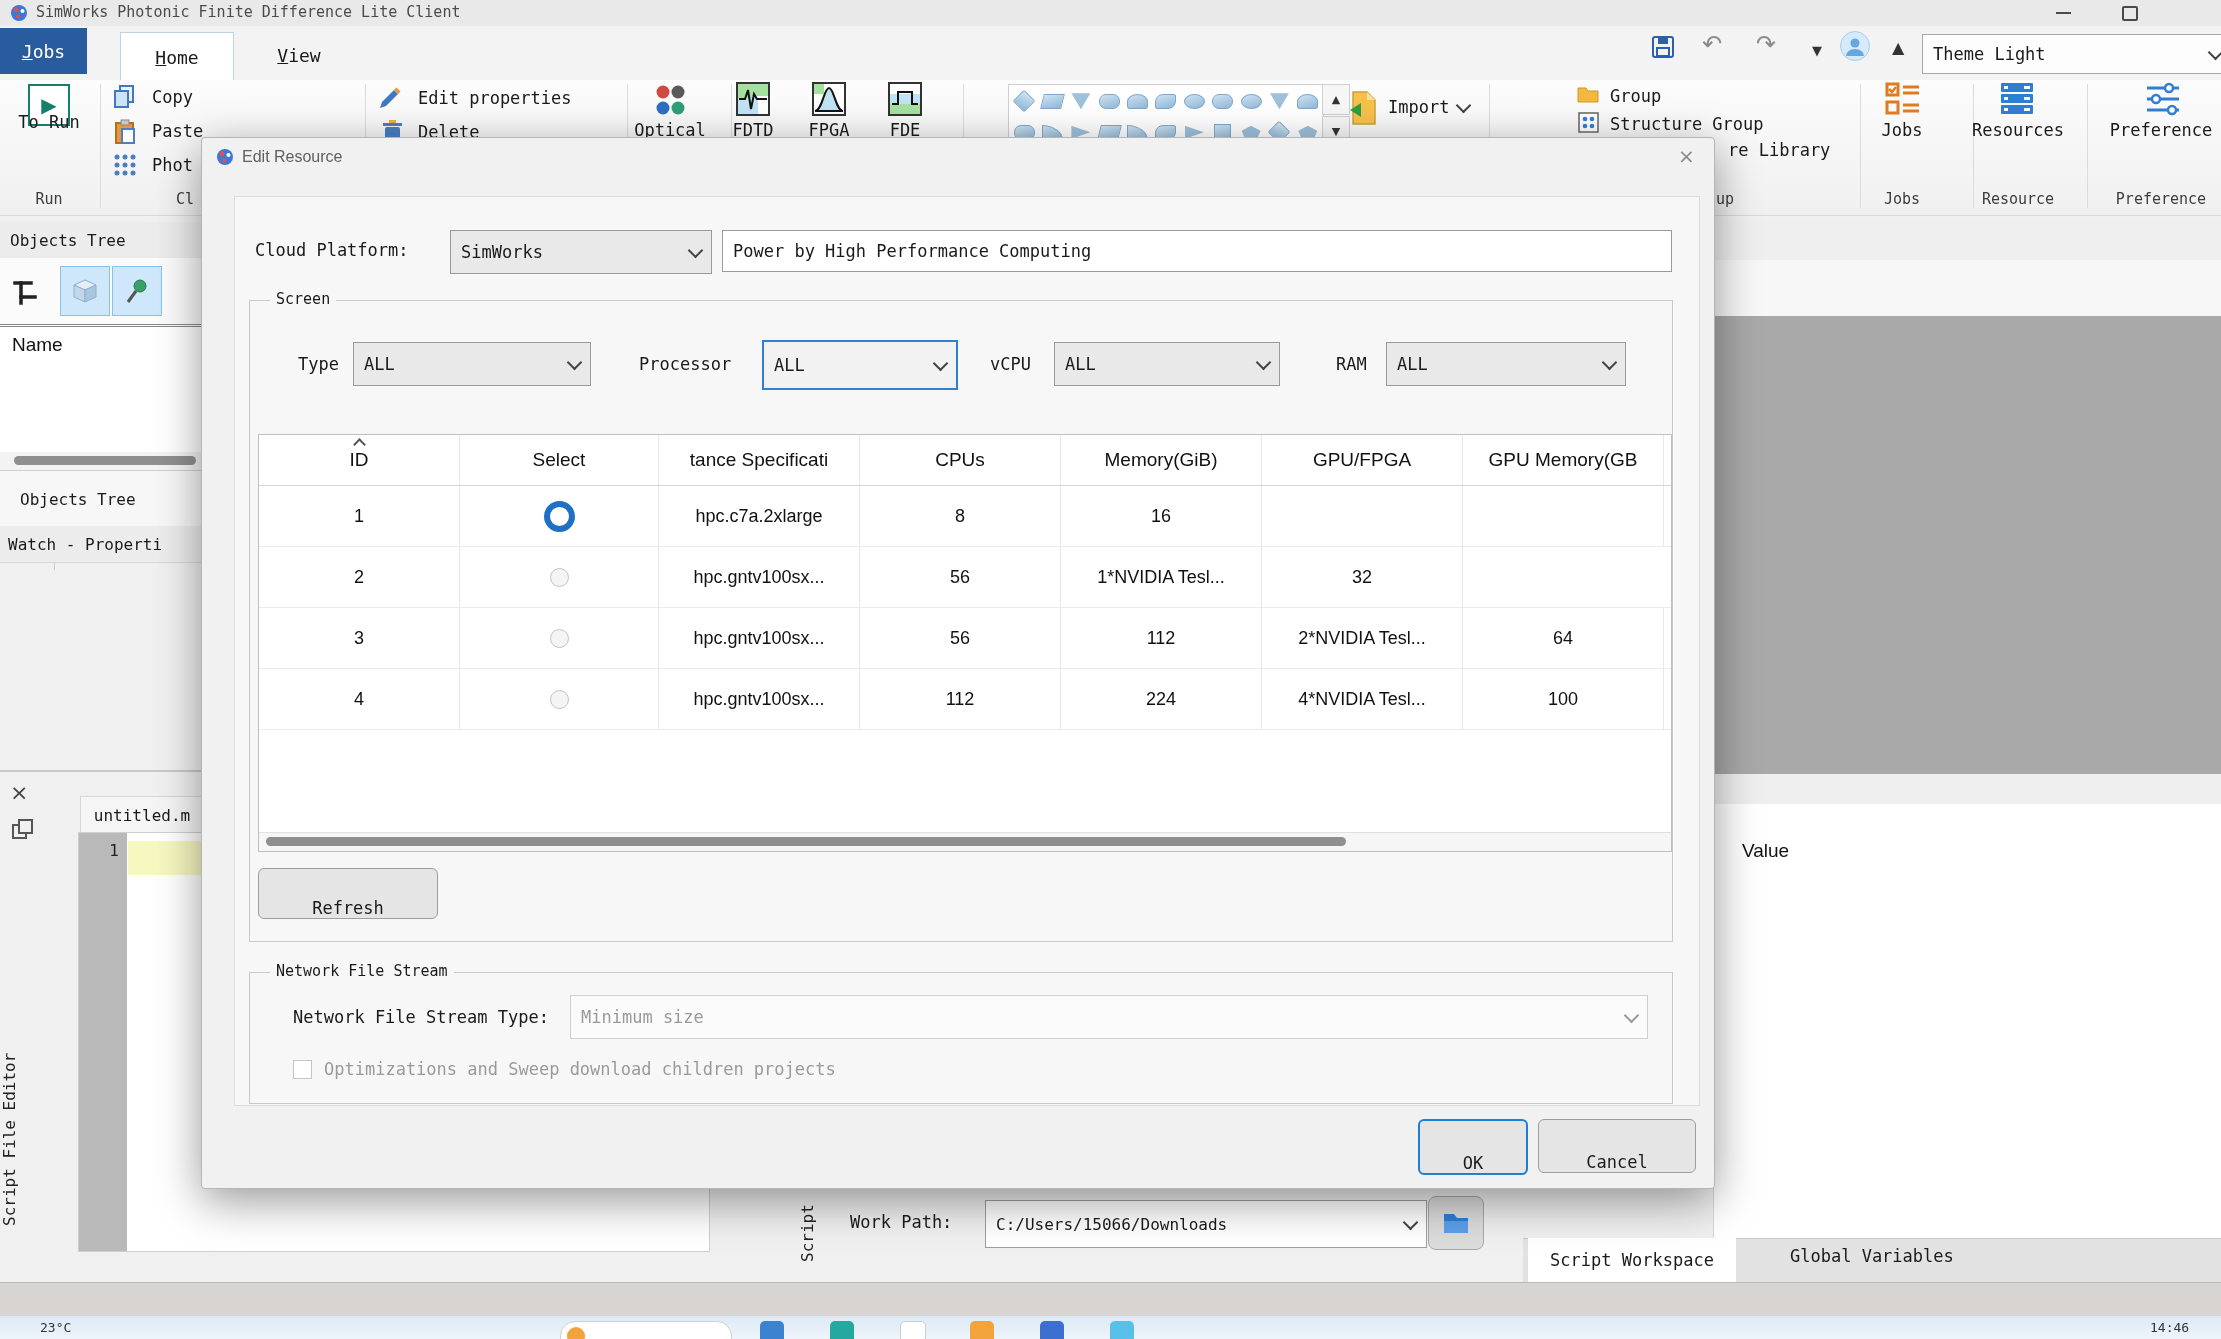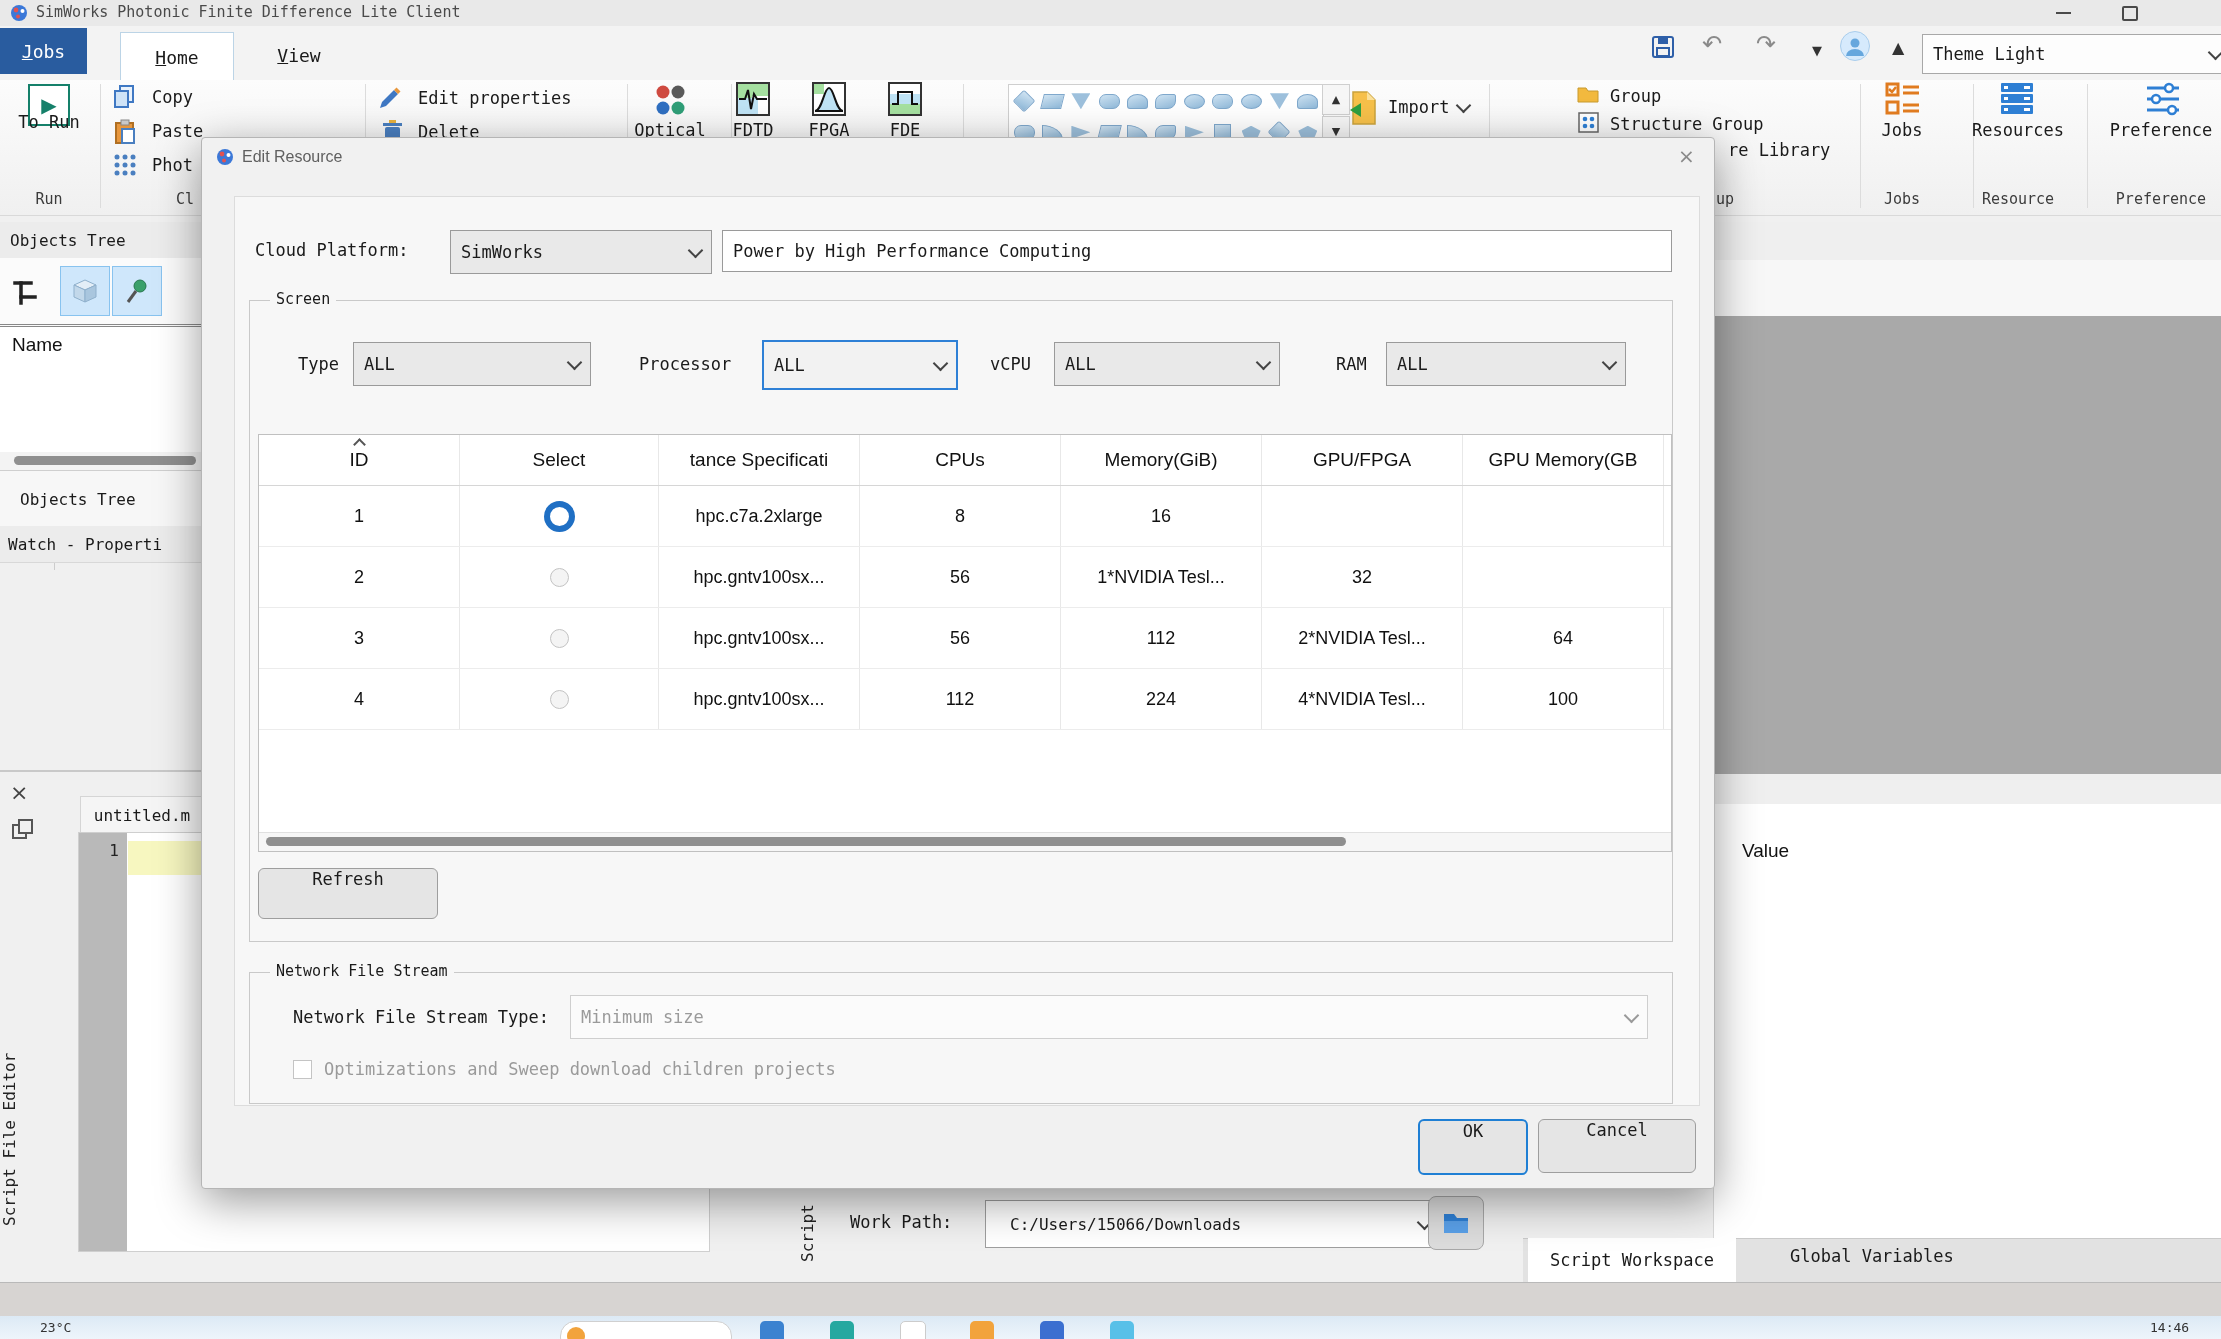--- a/index.html
+++ b/index.html
@@ -86,21 +86,21 @@
   .viewport{left:1713px;top:316px;width:508px;height:458px;background:#a9a9a9;}
   .value-panel{left:1713px;top:804px;width:508px;height:434px;background:#fff;border-left:1px solid #d8d8d8;}
   .value-hdr{left:28px;top:36px;font-size:19px;color:#111;}
   .ws-tabbar{left:1523px;top:1238px;width:698px;height:44px;background:#e2e2e2;border-top:1px solid #c9c9c9;}
   .ws-tab-sel{left:1528px;top:1238px;width:208px;height:44px;background:#fff;font-size:17px;}
   .ws-tab{left:1790px;top:1246px;font-size:17px;}
 
   
   .vtext2{left:798px;top:1190px;width:24px;height:72px;writing-mode:vertical-rl;transform:rotate(180deg);font-size:16px;color:#222;overflow:hidden;}
   .wp-label{left:850px;top:1212px;font-size:17px;}
-  .wp-combo{left:985px;top:1200px;width:420px;height:46px;background:#fff;border:1px solid #9e9e9e;padding:0 24px;font-size:16px;}
+  .wp-combo{left:985px;top:1200px;width:420px;height:46px;background:#fff;border:1px solid #9e9e9e;padding:0 10px;font-size:16px;}
   .wp-folder{left:1428px;top:1196px;width:54px;height:52px;background:#dcdcdc;border:1px solid #a8a8a8;border-radius:8px;}
 
   
   .statusbar{left:0;top:1282px;width:2221px;height:34px;background:#d7d4d2;border-top:1px solid #b9b9b9;font-size:16px;}
 
   
   .taskbar{left:0;top:1316px;width:2221px;height:23px;background:linear-gradient(#dce9f5,#eef5fb);}
   .tb-text{font-size:13px;color:#333;}
   .tb-pill{left:560px;top:1321px;width:170px;height:30px;background:#fff;border:1px solid #d0d0d0;border-radius:15px;}
   .tb-dot{position:absolute;left:6px;top:5px;width:18px;height:18px;border-radius:50%;background:#f2a33c;}
@@ -113,21 +113,21 @@
   .dlg-close{left:1476px;top:8px;font-size:20px;color:#8a8a8a;font-family:"DejaVu Sans",sans-serif;line-height:1;}
   .dlg-content{left:24px;top:58px;width:1464px;height:908px;background:#f7f7f7;border:1px solid #dcdcdc;margin-left:8px;}
   .combo{display:flex;align-items:center;background:#e9e9e9;border:1px solid #9a9a9a;padding:0 10px;font-size:17px;}
   .combo.focused{border:2px solid #2e80d6;background:#f2f2f2;}
   .combo.disabled{background:#fbfbfb;border-color:#cfcfcf;color:#9a9a9a;}
   .combo.disabled .chev{border-color:#9a9a9a;}
   .field{display:flex;align-items:center;background:#fff;border:1px solid #9a9a9a;padding:0 10px;font-size:17px;}
   .gbox{position:absolute;border:1px solid #c9c9c9;}
   .glabel{position:absolute;top:-11px;left:20px;background:#f7f7f7;padding:0 6px;font-size:15px;color:#1a1a1a;}
   .flt-label{font-size:17px;}
-  .btn{display:flex;align-items:flex-start;justify-content:center;background:#e5e5e5;border:1px solid #9e9e9e;border-radius:6px;font-size:17px;}
+  .btn{display:flex;align-items:flex-end;justify-content:center;background:#e5e5e5;border:1px solid #9e9e9e;border-radius:6px;font-size:17px;}
   .btn.primary{border:2px solid #1f7fd4;}
 
   
   .table{left:23px;top:237px;width:1412px;height:416px;background:#fff;border:1px solid #c0c0c0;}
   .thead,.trow{display:flex;}
   .thead{height:50px;border-bottom:1px solid #d6d6d6;}
   .trow{height:60px;border-bottom:1px solid #ececec;}
   .tc{display:flex;align-items:center;justify-content:center;border-right:1px solid #e8e8e8;
       font-family:"Liberation Sans","DejaVu Sans",sans-serif;font-size:18px;color:#111;overflow:hidden;white-space:nowrap;}
   .th{font-size:19px;position:relative;}

